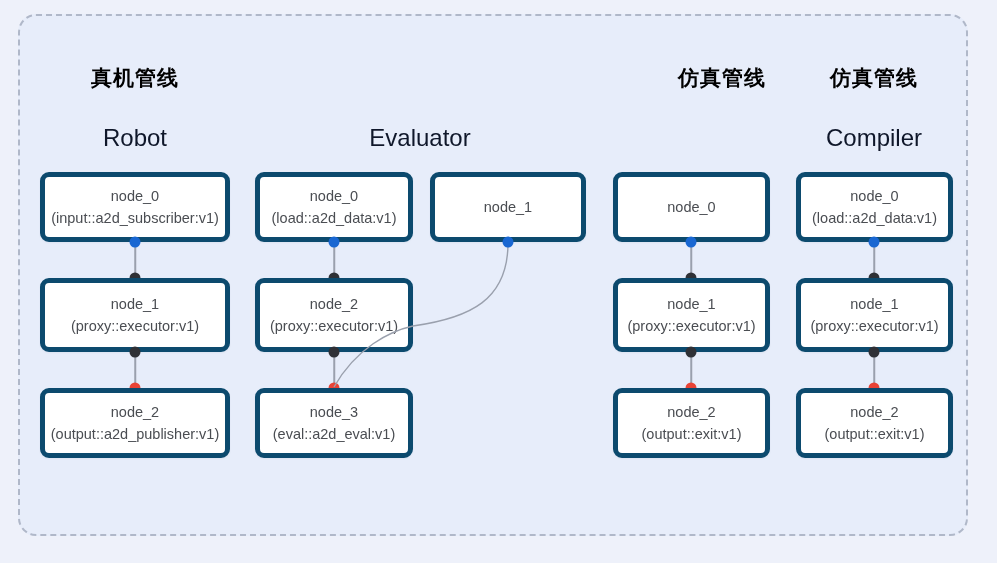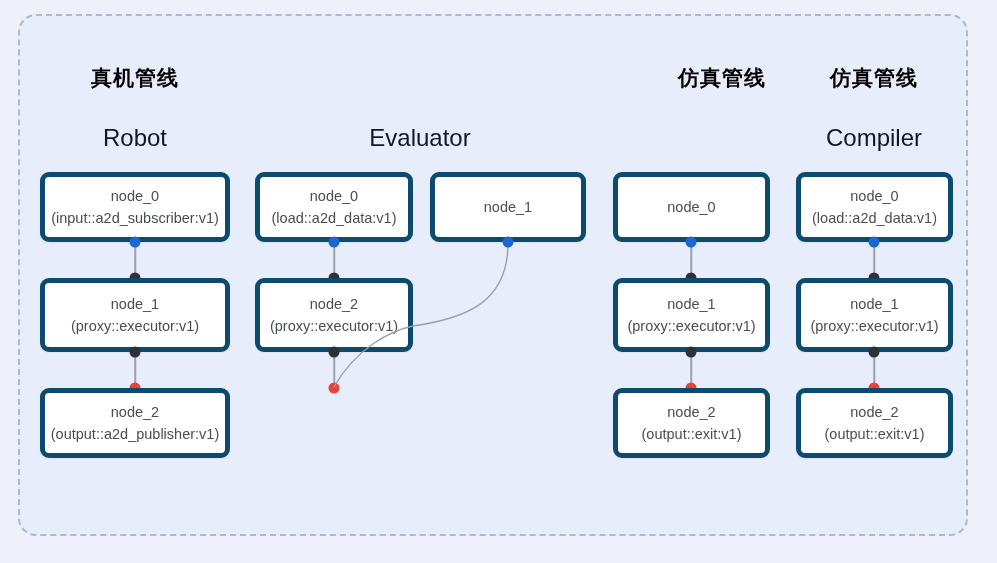--- a/index.html
+++ b/index.html
@@ -148,20 +148,24 @@
   <div class="port black" style="left:334px; top:278px;"></div>
 
   <div class="node" style="left:255px; top:278px; width:158px; height:74px;">
     <span class="nname">node_2</span>
     <span class="ntype">(proxy::executor:v1)</span>
   </div>
   <div class="edge" style="left:334px; top:352px; height:36px;"></div>
   <div class="port black" style="left:334px; top:352px;"></div>
   <div class="port red" style="left:334px; top:388px;"></div>
 
+  <div class="node" style="left:255px; top:388px; width:158px; height:70px;">
+    <span class="nname">node_3</span>
+    <span class="ntype">(eval::a2d_eval:v1)</span>
+  </div>
 
   <svg class="curves">
     <path d="M 508 243 C 508 300, 470 318, 413 326" fill="none" stroke="#9aa0ad" stroke-width="1.4"></path>
     <path d="M 413 326 C 390 331, 356 348, 334 387" fill="none" stroke="#9aa0ad" stroke-width="1.4"></path>
   </svg>
   <div class="port blue" style="left:508px; top:242px;"></div>
 
   <div class="col-title" style="left:642px; top:64px; width:160px;">仿真管线</div>
 
   <div class="node" style="left:613px; top:172px; width:157px; height:70px;">

